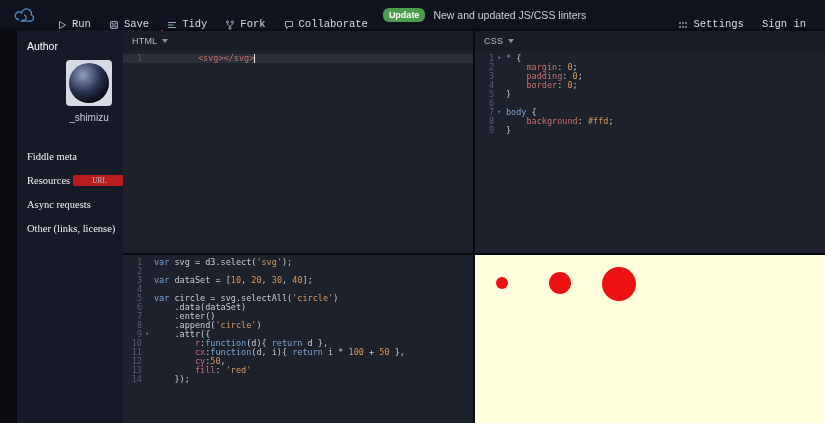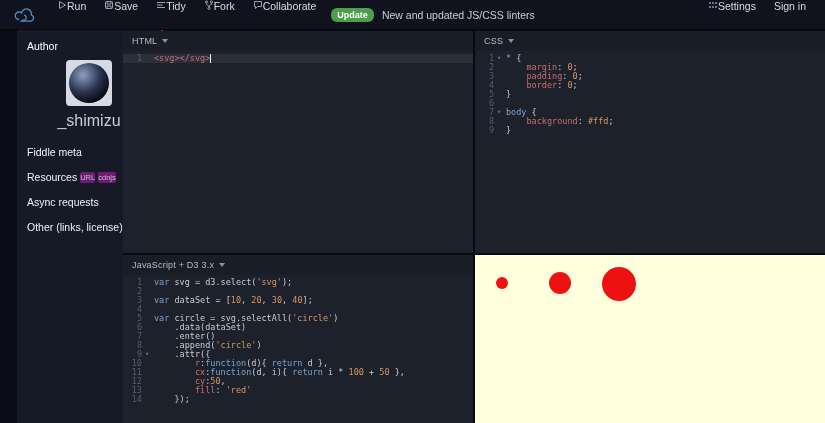--- a/index.html
+++ b/index.html
@@ -9,22 +9,22 @@
     background:#0a0c11; font-family:"Liberation Sans", sans-serif;
   }
   
   .topbar {
     position:absolute; top:0; left:0; right:0; height:30px;
     background:#10131d; border-bottom:1px solid #070910;
     display:flex; align-items:center; padding:0 10px; color:#dfe3ea;
   }
   .logo { display:flex; align-items:center; margin:0 12px 0 2px; cursor:pointer; }
   .tb-item {
-    display:flex; align-items:flex-start; padding:0 9px; height:30px;
-    font-size:10.5px; color:#d7dbe4; cursor:pointer; white-space:nowrap;
+    display:flex; align-items:flex-end; gap:5px; padding:0 9px; height:30px;
+    font-size:10.5px; color:#d7dbe4; cursor:pointer; white-space:nowrap;font-family:Liberation Mono, monospace;
   }
   .tb-item svg { flex-shrink:0; }
   .badge {
     background:#4c9e4c; color:#fff; font-size:9px; font-weight:bold;
     padding:2px 6px; border-radius:6px; margin-left:6px; cursor:pointer;
   }
   .update-text { font-size:10.5px; color:#c9ced9; margin-left:8px; cursor:pointer; }
   .tb-spacer { flex:1; }
   
   .sidebar {
@@ -35,25 +35,25 @@
   .side-label { font-size:10.5px; color:#ffffff; margin-bottom:8px; }
   .avatar-wrap { display:flex; justify-content:center; margin-bottom:6px; }
   .avatar {
     width:46px; height:46px; border-radius:4px; background:#d6dae2;
     display:flex; align-items:center; justify-content:center;
   }
   .avatar .sphere {
     width:40px; height:40px; border-radius:50%;
     background:radial-gradient(circle at 35% 30%, #8fa0c0 0%, #2a3350 45%, #05070d 78%);
   }
-  .username { text-align:center; font-size:16px; color:#c7cdd8; margin-bottom:16px; cursor:pointer; }
-  .side-section { font-size:10.5px; color:#f0f2f6; margin-bottom:13px; white-space:nowrap; }
+  .username { text-align:center; font-size:10px; color:#c7cdd8; margin-bottom:28px; cursor:pointer; }
+  .side-section { font-size:10.5px; color:#f0f2f6; margin-bottom:13px; white-space:nowrap;font-family:Liberation Serif, serif; }
   .mini-badge {
-    display:inline-block; background:#701a75; color:#b9c0cc; font-size:7.5px;
-    padding:1px 0; border-radius:2px; margin-left:3px; vertical-align:1px; cursor:pointer;
+    display:inline-block; background:#b91c1c; color:#b9c0cc; font-size:7.5px;
+    padding:1px 19px; border-radius:2px; margin-left:3px; vertical-align:1px; cursor:pointer;
   }
   
   .main {
     position:absolute; left:123px; top:31px; right:0; bottom:0;
     display:grid; grid-template-columns:350px 1fr; grid-template-rows:222px 1fr;
     gap:2px; background:#070910;
   }
   .panel { background:#1d212b; display:flex; flex-direction:column; overflow:hidden; }
   .panel-header {
     height:20px; flex-shrink:0; display:flex; align-items:center; gap:5px;
@@ -70,21 +70,21 @@
   .line.active { background:#2a2f3a; }
   .gutter { width:22px; text-align:right; padding-right:3px; color:#555e6f; flex-shrink:0; }
   .fold { width:9px; flex-shrink:0; color:#6b7383; font-size:7px; line-height:9px; }
   .lc { white-space:pre; }
   .caret { display:inline-block; width:1px; height:9px; background:#eef0f4; vertical-align:top; }
   .tk-d  { color:#c9ccd3; }
   .tk-k  { color:#7aa3d2; }
   .tk-s  { color:#d8985f; }
   .tk-n  { color:#d8985f; }
   .tk-p  { color:#cb6d6d; }
-  .tk-t  { color:#cb6d6d; }
+  .tk-t  { color:#cb6d6d;margin-left:44px; }
   .tk-sel{ color:#7aa3d2; }
   
   .result { position:relative; overflow:hidden; }
   .result .circle { position:absolute; border-radius:50%; }
   svg.icn { stroke:#9aa3b3; fill:none; stroke-width:1; }
   svg.icn .fill { fill:#9aa3b3; stroke:none; }
 </style>
 </head>
 <body>
 
@@ -195,24 +195,20 @@
           <div class="line"><span class="gutter">4</span><span class="fold"></span><span class="lc"><span class="tk-d">    </span><span class="tk-p">border</span><span class="tk-d">: </span><span class="tk-n">0</span><span class="tk-d">;</span></span></div>
           <div class="line"><span class="gutter">5</span><span class="fold"></span><span class="lc"><span class="tk-d">}</span></span></div>
           <div class="line"><span class="gutter">6</span><span class="fold"></span><span class="lc"></span></div>
           <div class="line"><span class="gutter">7</span><span class="fold">▾</span><span class="lc"><span class="tk-sel">body</span><span class="tk-d"> {</span></span></div>
           <div class="line"><span class="gutter">8</span><span class="fold"></span><span class="lc"><span class="tk-d">    </span><span class="tk-p">background</span><span class="tk-d">: </span><span class="tk-n">#ffd</span><span class="tk-d">;</span></span></div>
           <div class="line"><span class="gutter">9</span><span class="fold"></span><span class="lc"><span class="tk-d">}</span></span></div>
         </div>
     </div>
 
     <div class="panel">
-      <div class="panel-header">
-        <span>JavaScript + D3 3.x</span>
-        <span class="dd"></span>
-      </div>
       <div class="code">
           <div class="line"><span class="gutter">1</span><span class="fold"></span><span class="lc"><span class="tk-k">var </span><span class="tk-d">svg = d3.select(</span><span class="tk-s">'svg'</span><span class="tk-d">);</span></span></div>
           <div class="line"><span class="gutter">2</span><span class="fold"></span><span class="lc"></span></div>
           <div class="line"><span class="gutter">3</span><span class="fold"></span><span class="lc"><span class="tk-k">var </span><span class="tk-d">dataSet = [</span><span class="tk-n">10</span><span class="tk-d">, </span><span class="tk-n">20</span><span class="tk-d">, </span><span class="tk-n">30</span><span class="tk-d">, </span><span class="tk-n">40</span><span class="tk-d">];</span></span></div>
           <div class="line"><span class="gutter">4</span><span class="fold"></span><span class="lc"></span></div>
           <div class="line"><span class="gutter">5</span><span class="fold"></span><span class="lc"><span class="tk-k">var </span><span class="tk-d">circle = svg.selectAll(</span><span class="tk-s">'circle'</span><span class="tk-d">)</span></span></div>
           <div class="line"><span class="gutter">6</span><span class="fold"></span><span class="lc"><span class="tk-d">    .data(dataSet)</span></span></div>
           <div class="line"><span class="gutter">7</span><span class="fold"></span><span class="lc"><span class="tk-d">    .enter()</span></span></div>
           <div class="line"><span class="gutter">8</span><span class="fold"></span><span class="lc"><span class="tk-d">    .append(</span><span class="tk-s">'circle'</span><span class="tk-d">)</span></span></div>
           <div class="line"><span class="gutter">9</span><span class="fold">▾</span><span class="lc"><span class="tk-d">    .attr({</span></span></div>

